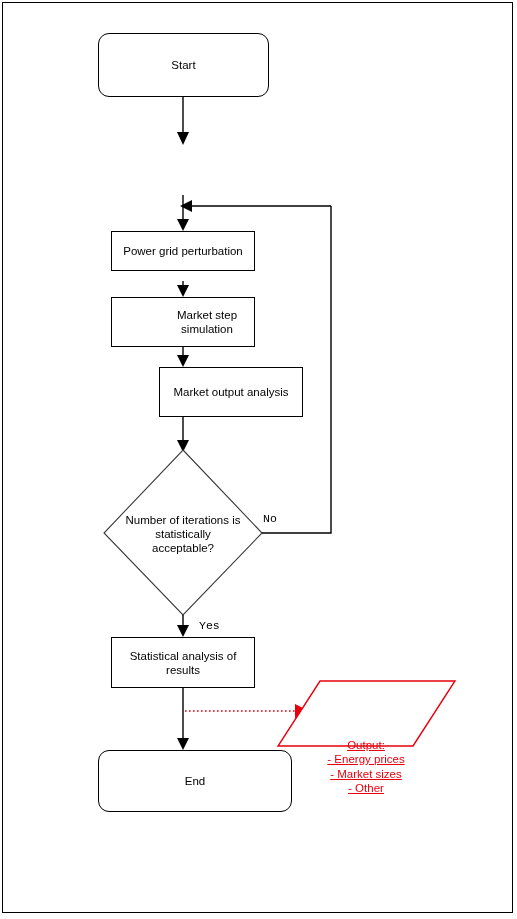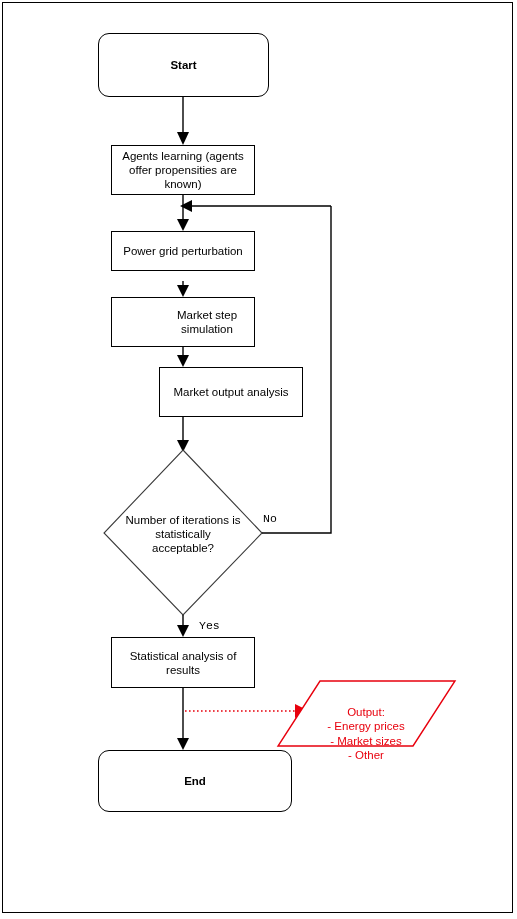--- a/index.html
+++ b/index.html
@@ -41,21 +41,20 @@
     justify-content: center;
     text-align: center;
     color: #000000;
     font-size: 11.5px;
     line-height: 14px;
     background: #ffffff;
   }
   .terminator {
     border: 1.4px solid #000000;
     border-radius: 11px;
-    font-weight: bold;
   }
   .process {
     border: 1px solid #000000;
   }
   .edge-label {
     position: absolute;
     font-size: 11.5px;
     color: #000000;
     background: transparent;
     white-space: nowrap;
@@ -134,23 +133,20 @@
 
     <g>
       <polygon points="320,681 455,681 413,746 278,746" fill="#ffffff" stroke="#e8000d" stroke-width="1.4"></polygon>
     </g>
   </svg>
 
   <div class="node terminator" style="left:98px; top:33px; width:171px; height:64px;">
     <span>Start</span>
   </div>
 
-  <div class="node process" style="left:111px; top:145px; width:144px; height:50px; padding:0 5px;">
-    <span>Agents  learning (agents offer propensities are known)</span>
-  </div>
 
   <div class="node process" style="left:111px; top:231px; width:144px; height:40px;">
     <span>Power grid perturbation</span>
   </div>
 
   <div class="node process" style="left:111px; top:297px; width:144px; height:50px;padding-left:48px;">
     <span>Market step simulation</span>
   </div>
 
   <div class="node process" style="left:111px; top:367px; width:144px; height:50px;margin-left:48px;">
@@ -162,21 +158,21 @@
   </div>
 
   <div class="node process" style="left:111px; top:637px; width:144px; height:51px;">
     <span>Statistical analysis of results</span>
   </div>
 
   <div class="node terminator" style="left:98px; top:750px; width:194px; height:62px;">
     <span>End</span>
   </div>
 
-  <div class="out-text" style="left:296px; top:690px; width:140px;">
+  <div class="out-text" style="left:296px; top:723px; width:140px;text-decoration:underline;">
     <span>Output:
 - Energy prices
 - Market sizes
 - Other</span>
   </div>
 
   <div class="edge-label" style="left:263px; top:512px;">
     <span>No</span>
   </div>
 

